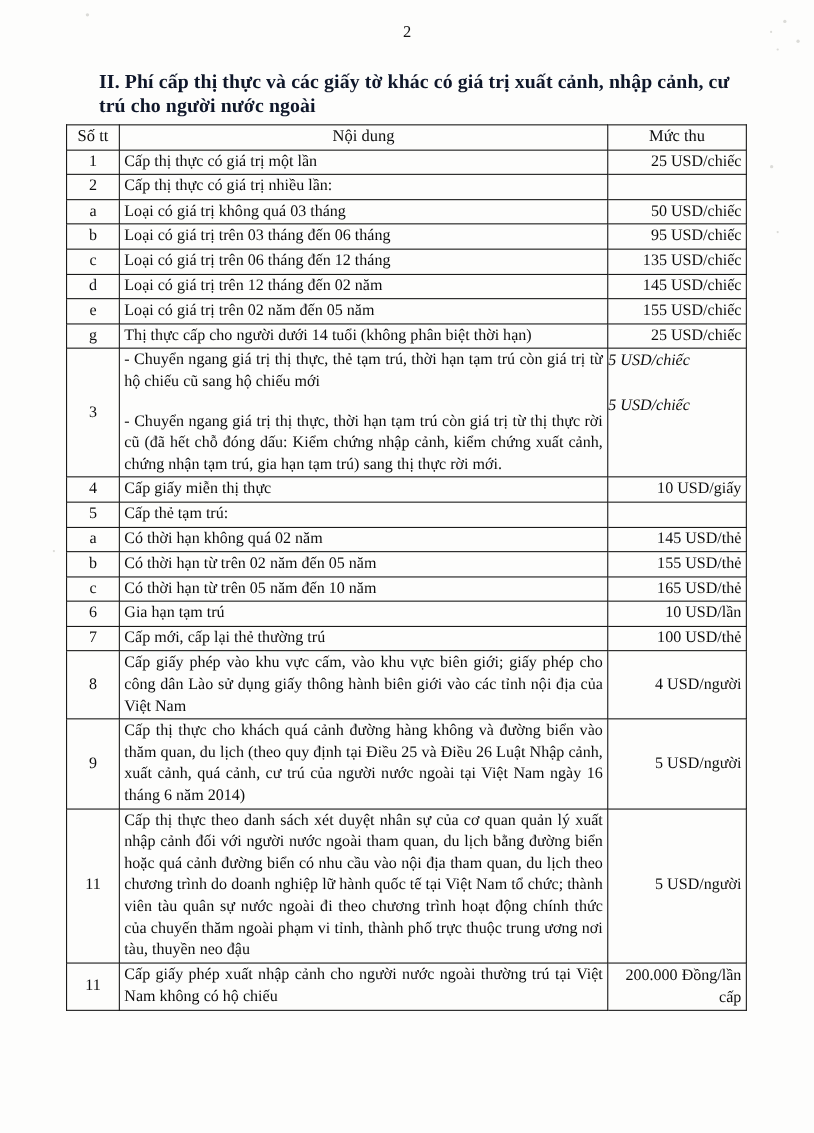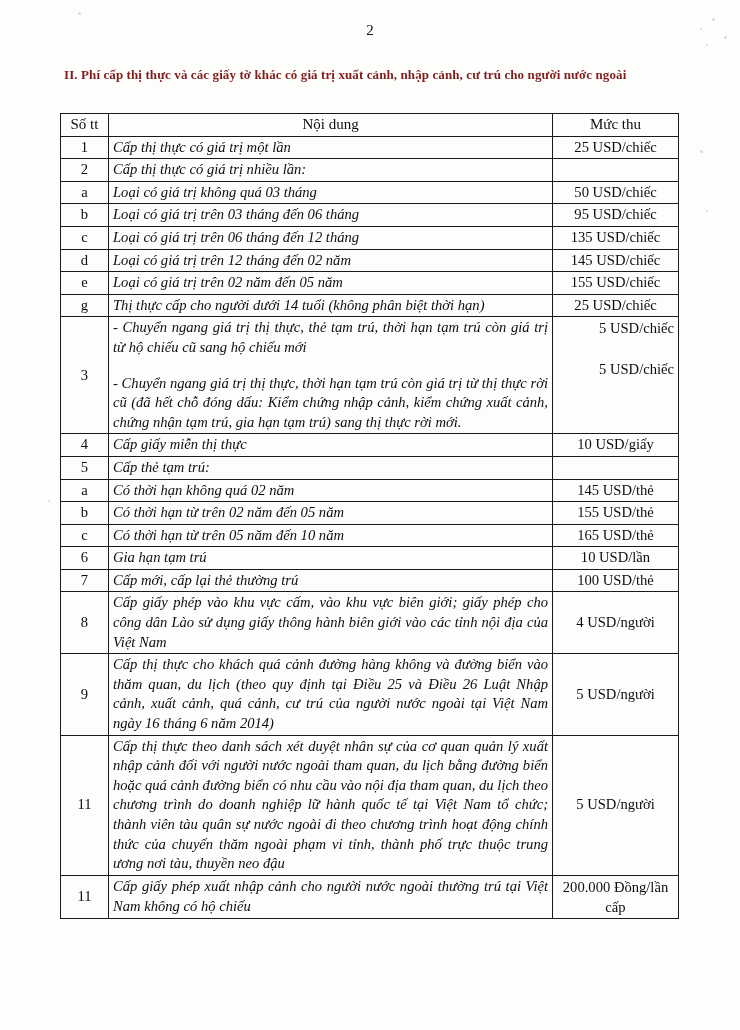--- a/index.html
+++ b/index.html
@@ -25,27 +25,27 @@
     top: 22px;
     left: 0;
     width: 740px;
     text-align: center;
     font-size: 15px;
     color: #111;
   }
   .heading {
     position: absolute;
     top: 64px;
-    left: 64px;
+    left: 90px;
     width: 590px;
-    font-size: 13px;
+    font-size: 18px;
     font-weight: bold;
     line-height: 21.5px;
     letter-spacing: 0.1px;
-    color: #7f1d1d;
+    color: #0f172a;
   }
   table.fee-table {
     position: absolute;
     top: 113px;
     left: 60px;
     width: 618px;
     border-collapse: collapse;
     table-layout: fixed;
     font-size: 14.6px;
     line-height: 19.6px;
@@ -70,38 +70,38 @@
   td.idx {
     text-align: center;
     vertical-align: middle;
   }
   td.body {
     text-align: justify;
     text-justify: inter-word;
     padding-left: 6px;
     padding-right: 5px;
     vertical-align: middle;
-    font-style: italic;
   }
   td.body.nowrapline {
     text-align: left;
   }
   td.fee {
-    text-align: center;
+    text-align: right;
     vertical-align: middle;
     padding-left: 3px;
     padding-right: 3px;
     white-space: nowrap;
   }
   td.fee.two-line { white-space: normal; line-height: 20px; }
   td.fee.stacked {
-    text-align: right;
+    text-align: left;
     vertical-align: top;
-    padding-left: 14px;
+    padding-left: 0;
     white-space: nowrap;
+    font-style: italic;
   }
   td.fee.stacked .fee-line-a { display: block; margin-top: 1px; }
   td.fee.stacked .fee-line-b { display: block; margin-top: 21px; }
   td.body p { margin: 0; }
   td.body p + p { margin-top: 16px; }
   .speck {
     position: absolute;
     background: #b9b9b4;
     border-radius: 50%;
     opacity: .5;

